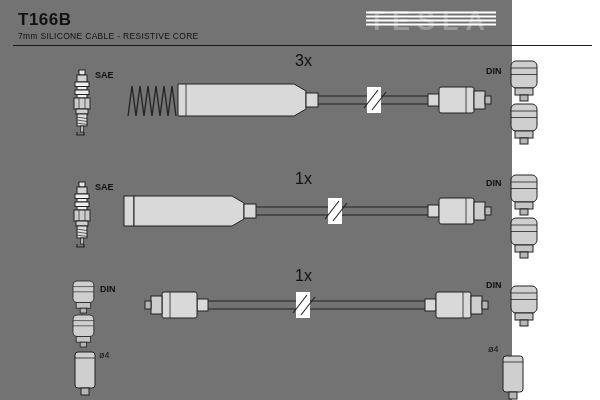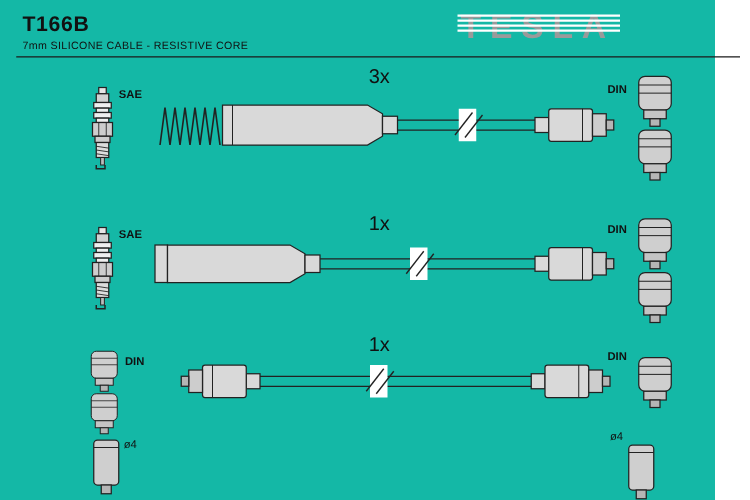--- a/index.html
+++ b/index.html
@@ -1,16 +1,16 @@
 <!DOCTYPE html>
 <html><head>
 <meta charset="utf-8">
 <style>
   html,body{margin:0;padding:0;background:#ffffff;width:600px;height:400px;overflow:hidden;}
-  .page{position:relative;width:572px;height:400px;background:#14b8a6;}
+  .page{position:relative;width:512px;height:400px;background:#737373;}
   svg text{font-family:"Liberation Sans","DejaVu Sans",sans-serif;fill:#111;}
   .t-part{font-size:17px;font-weight:bold;letter-spacing:.5px;}
   .t-sub{font-size:8.5px;letter-spacing:.3px;}
   .t-brand{font-size:27px;font-weight:bold;letter-spacing:7px;fill:#9a9a9a;}
   .t-qty{font-size:16px;}
   .t-conn{font-size:9px;font-weight:bold;}
   .t-dia{font-size:9px;}
 </style>
 </head>
 <body>

